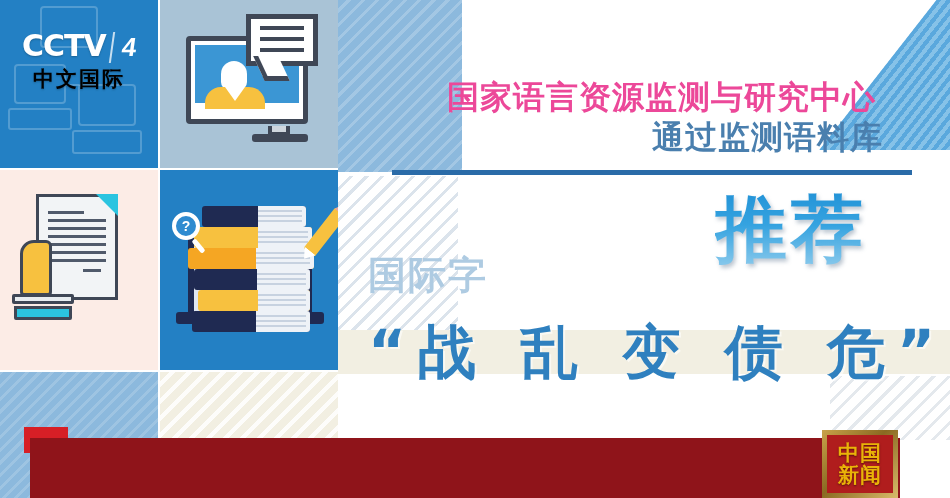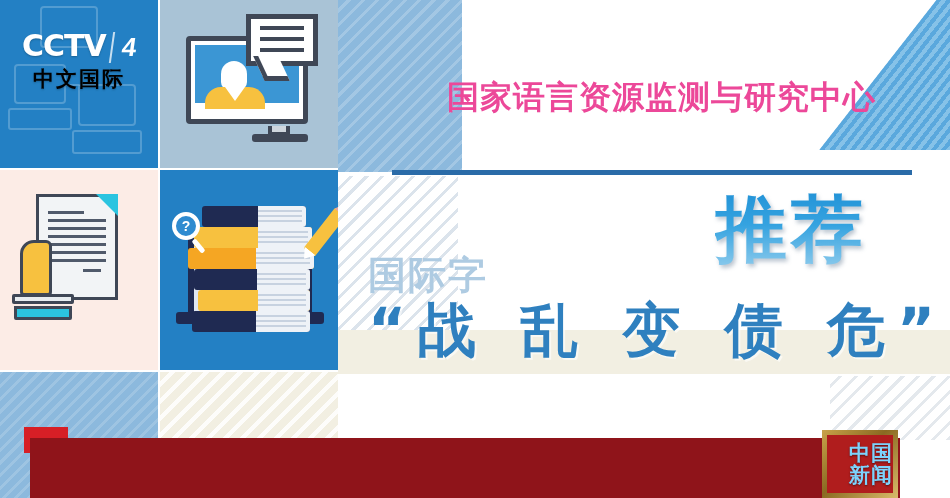--- a/index.html
+++ b/index.html
@@ -181,21 +181,21 @@
   }
 
   #guojizi {
     position:absolute; left:368px; top:250px;
     font-size:38px; font-weight:bold; letter-spacing:2px;
     color:#aecbe2; white-space:nowrap;
     font-family:"DejaVu Sans","Liberation Sans",sans-serif;
   }
 
   #bigtitle {
-    position:absolute; left:368px; top:292px;
+    position:absolute; left:368px; top:314px;
     font-size:58px; font-weight:bold; letter-spacing:12px; white-space:nowrap;
     color:#2f80bf;
     font-family:"DejaVu Sans","Liberation Sans",sans-serif;
     text-shadow:2px 2px 0 rgba(255,255,255,.6);
   }
 
   
   #red-tab {
     position:absolute; left:24px; top:427px; width:44px; height:26px; background:#d61f26;
   }
@@ -210,22 +210,22 @@
   }
 
   
   #news-logo {
     position:absolute; left:822px; top:430px; width:76px; height:68px;
     background:linear-gradient(135deg,#c9a24a 0%,#8a6a22 45%,#d9bb6a 100%);
     padding:5px;
   }
   #news-logo .inner {
     width:100%; height:100%; background:#b01d1d;
-    display:flex; flex-direction:column; align-items:flex-end; justify-content:center;
-    color:#7dd3fc; font-weight:bold; font-size:21px; letter-spacing:1px; line-height:1.05;
+    display:flex; flex-direction:column; align-items:center; justify-content:center;
+    color:#eab308; font-weight:bold; font-size:21px; letter-spacing:1px; line-height:1.05;
     font-family:"DejaVu Sans","Liberation Sans",sans-serif;
     text-shadow:0 1px 2px rgba(0,0,0,.5);
   }
   #news-logo .inner span { display:block; }
 
   
   #br-diag { position:absolute; right:0; top:376px; width:120px; height:64px; overflow:hidden; }
   #br-diag .band { position:absolute; inset:0;
     background:repeating-linear-gradient(-45deg, rgba(195,205,215,.45) 0 3px, rgba(255,255,255,0) 3px 11px); }
 </style>
@@ -327,20 +327,21 @@
     </div>
   <div id="mid-diag">
       <div class="band"></div>
     </div>
   <div id="cream-band"></div>
   <div id="br-diag">
       <div class="band"></div>
     </div>
 
   <div class="hl-line" id="hl1">国家语言资源监测与研究中心</div>
+  <div class="hl-line" id="hl2">通过监测语料库</div>
 
   <div id="divider"></div>
 
   <div id="tuijian">推荐</div>
   <div id="guojizi">国际字</div>
   <div id="bigtitle">“战 乱 变 债 危”</div>
 
   <div id="red-tab"></div>
   <div id="red-banner"></div>
 

